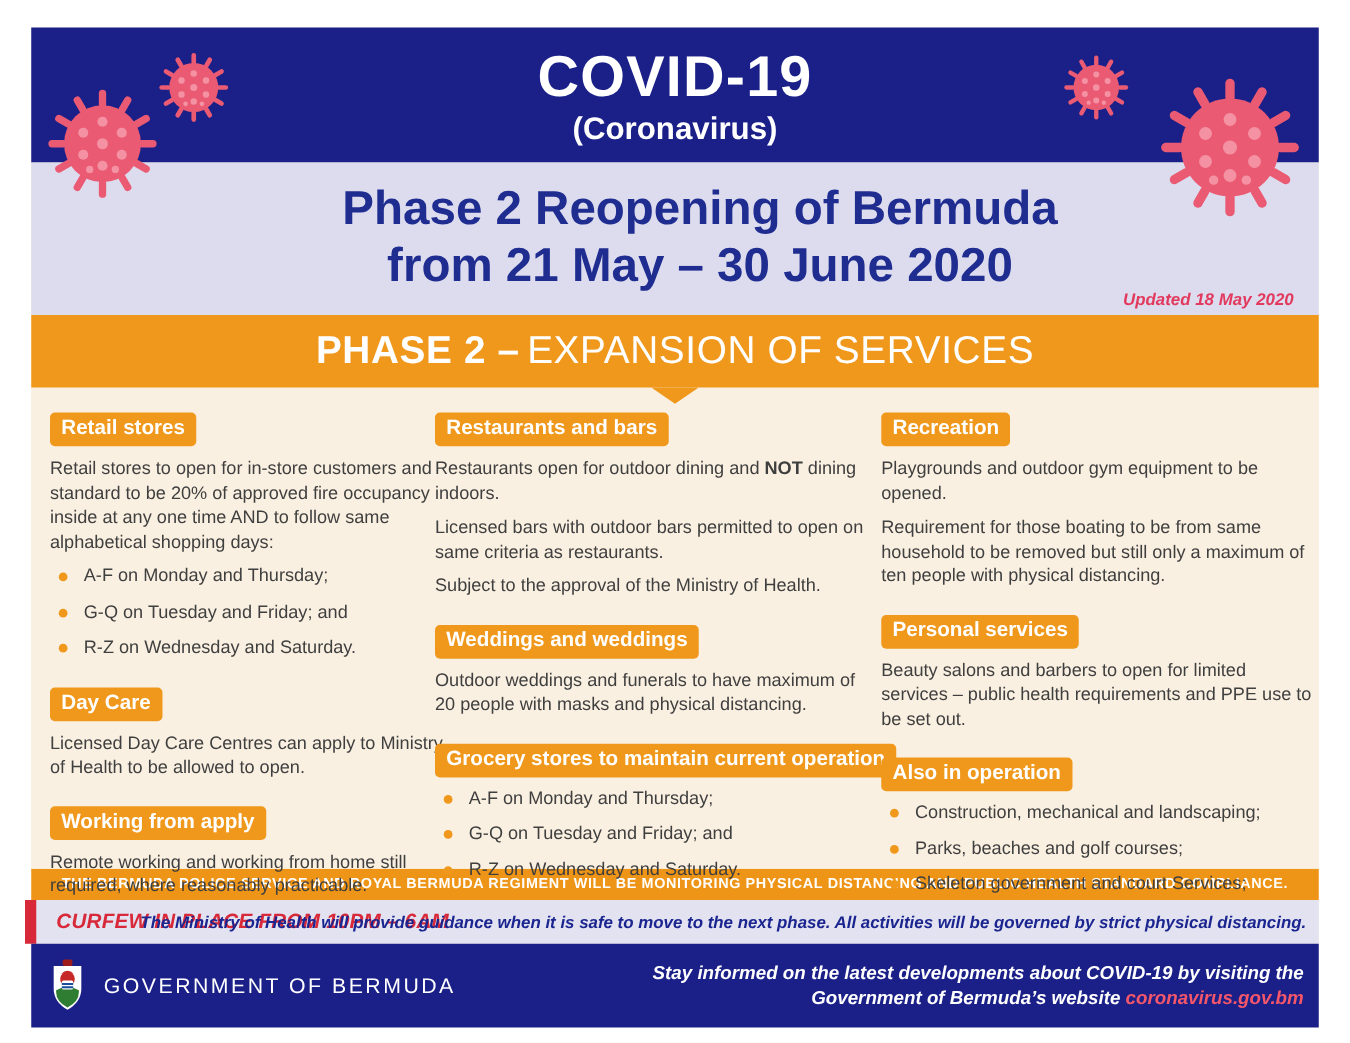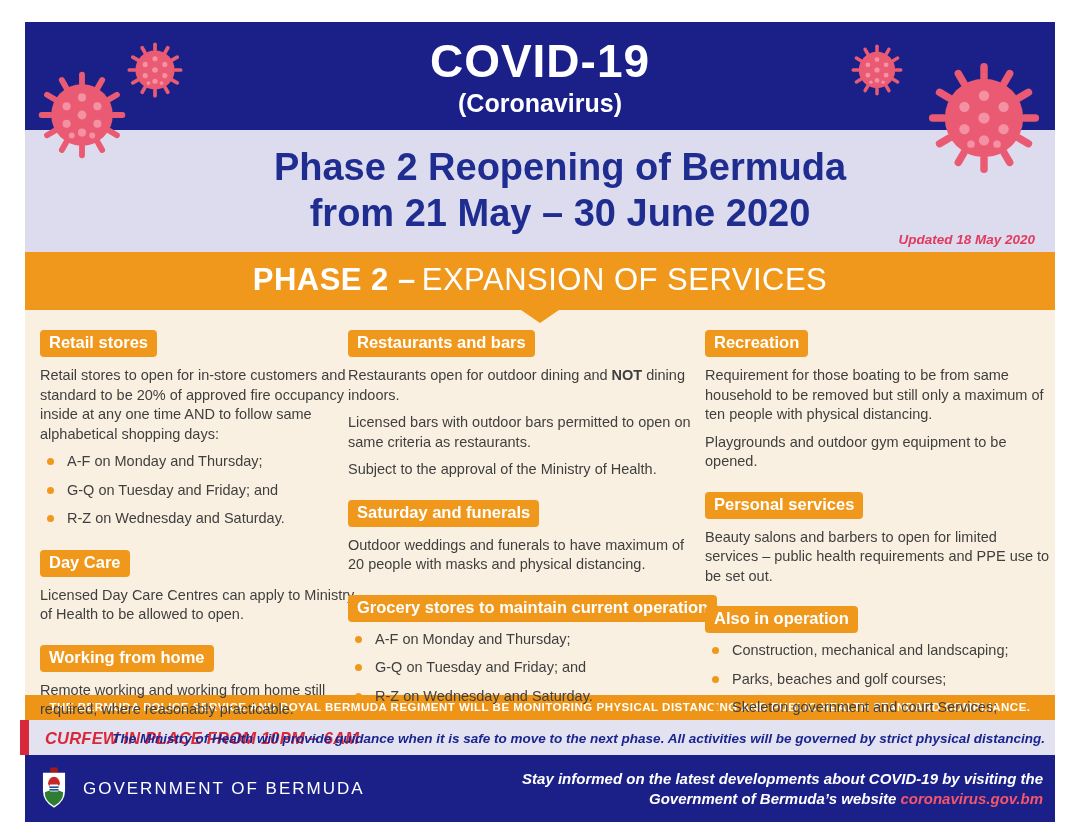--- a/index.html
+++ b/index.html
@@ -135,43 +135,43 @@
     <div class="col col1">
       <span class="badge">Retail stores</span>
       <p class="para">Retail stores to open for in-store customers and standard to be 20% of approved fire occupancy inside at any one time AND to follow same alphabetical shopping days:</p>
       <ul class="blist">
         <li>A-F on Monday and Thursday;</li>
         <li>G-Q on Tuesday and Friday; and</li>
         <li>R-Z on Wednesday and Saturday.</li>
       </ul>
       <span class="badge">Day Care</span>
       <p class="para">Licensed Day Care Centres can apply to Ministry of Health to be allowed to open.</p>
-      <span class="badge">Working from home</span>
+      <span class="badge">Working from apply</span>
       <p class="para">Remote working and working from home still required, where reasonably practicable.</p>
     </div>
 
     <div class="col col2">
       <span class="badge">Restaurants and bars</span>
       <p class="para"><span>Restaurants open for outdoor dining and </span><b>NOT</b><span> dining indoors.</span></p>
       <p class="para">Licensed bars with outdoor bars permitted to open on same criteria as restaurants.</p>
       <p class="para">Subject to the approval of the Ministry of Health.</p>
-      <span class="badge">Saturday and funerals</span>
+      <span class="badge">Weddings and weddings</span>
       <p class="para">Outdoor weddings and funerals to have maximum of 20 people with masks and physical distancing.</p>
       <span class="badge">Grocery stores to maintain current operation</span>
       <ul class="blist">
         <li>A-F on Monday and Thursday;</li>
         <li>G-Q on Tuesday and Friday; and</li>
         <li>R-Z on Wednesday and Saturday.</li>
       </ul>
     </div>
 
     <div class="col col3">
       <span class="badge">Recreation</span>
+      <p class="para">Playgrounds and outdoor gym equipment to be opened.</p>
       <p class="para">Requirement for those boating to be from same household to be removed but still only a maximum of ten people with physical distancing.</p>
-      <p class="para">Playgrounds and outdoor gym equipment to be opened.</p>
       <span class="badge">Personal services</span>
       <p class="para">Beauty salons and barbers to open for limited services – public health requirements and PPE use to be set out.</p>
       <span class="badge">Also in operation</span>
       <ul class="blist">
         <li>Construction, mechanical and landscaping;</li>
         <li>Parks, beaches and golf courses;</li>
         <li>Skeleton government and court Services;</li>
         <li>Limited Public Transportation; and</li>
         <li>Limited numbers for gatherings (no more than ten people with physical distancing in place).</li>
       </ul>

